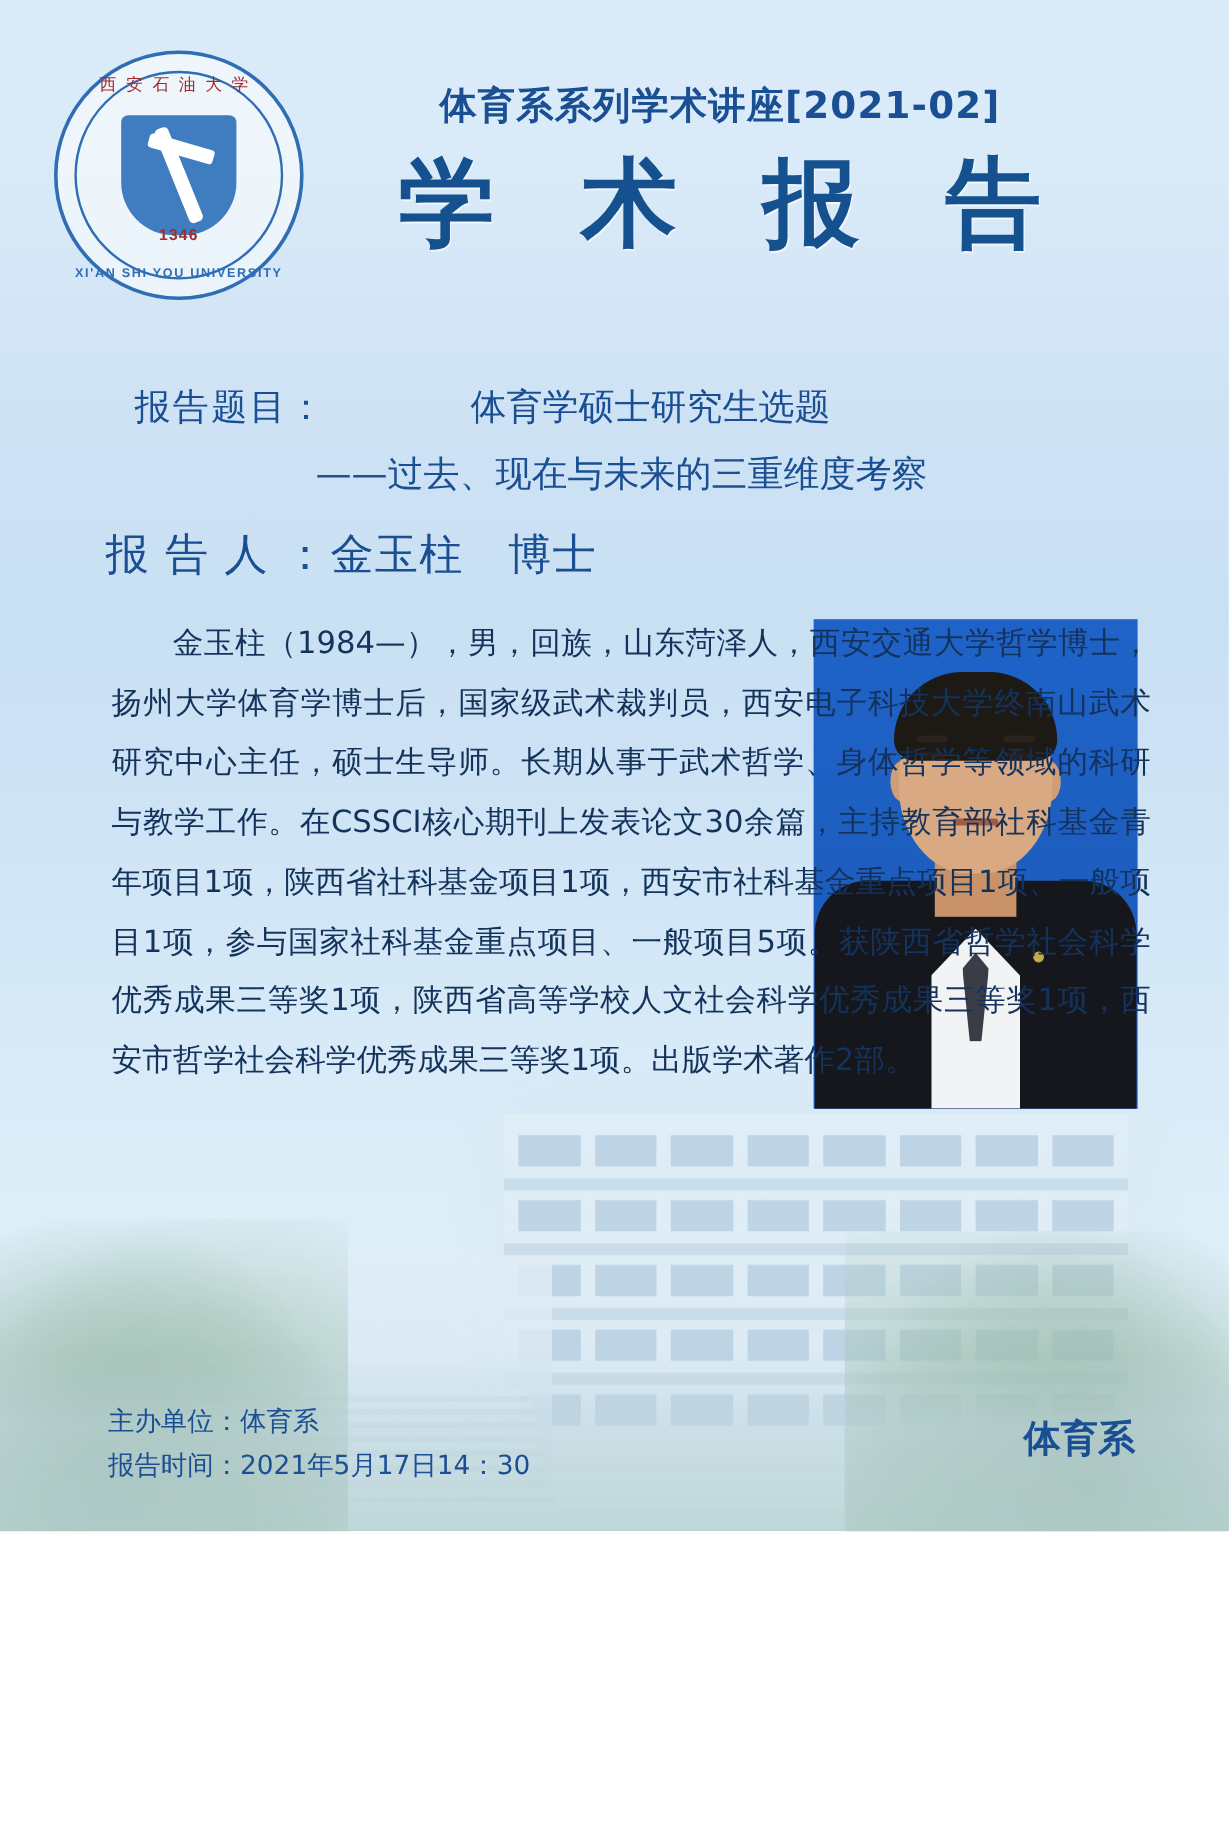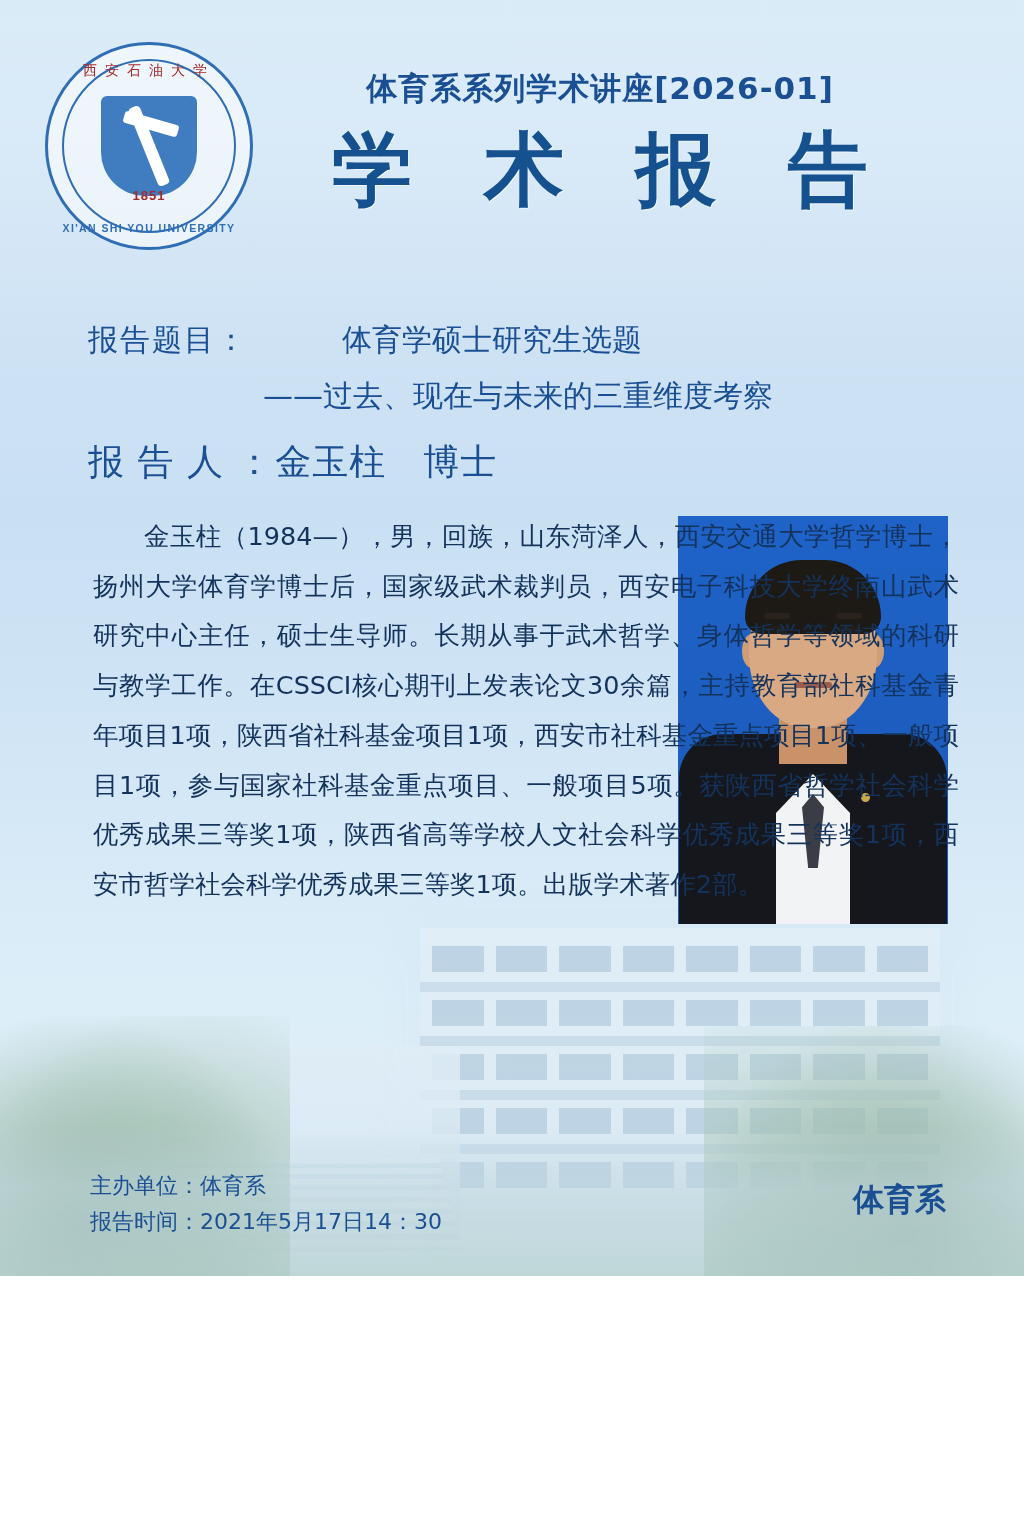--- a/index.html
+++ b/index.html
@@ -206,22 +206,22 @@
   .topic {
     position: absolute;
     left: 88px; top: 312px;
     width: 860px;
     color: #1a4f93;
     font-family: "DejaVu Sans", "Liberation Sans", sans-serif;
     font-size: 30px;
     line-height: 1.85;
   }
   .topic .row1 { display: flex; }
-  .topic .label { letter-spacing: 2px; white-space: nowrap; }
-  .topic .value { margin-left: 94px; }
+  .topic .label { letter-spacing: 2px; white-space: nowrap; margin-left: 24px; }
+  .topic .value { margin-left: 120px; }
   .topic .row2 { padding-left: 175px; }
   .speaker {
     position: absolute;
     left: 88px; top: 438px;
     color: #1a4f93;
     font-family: "DejaVu Sans", "Liberation Sans", sans-serif;
     font-size: 36px;
     letter-spacing: 1px;
   }
   .speaker .sp-name { margin-left: 2px; }
@@ -428,26 +428,26 @@
     <div class="trees-left"></div>
     <div class="trees-right"></div>
     <div class="ground"></div>
   </div>
 
   <div class="logo">
     <div class="ring-outer"></div>
     <div class="ring-inner"></div>
     <div class="cn-top">西安石油大学</div>
     <div class="shield"></div>
-    <div class="year">1851</div>
+    <div class="year">1346</div>
     <div class="en">XI'AN SHI YOU UNIVERSITY</div>
   </div>
 
   <div class="header">
-    <div class="series">体育系系列学术讲座[2026-01]</div>
+    <div class="series">体育系系列学术讲座[2021-02]</div>
     <div class="big-title">学 术 报 告</div>
   </div>
 
   <div class="topic">
     <div class="row1">
       <span class="label">报告题目：</span>
       <span class="value">体育学硕士研究生选题</span>
     </div>
     <div class="row2">——过去、现在与未来的三重维度考察</div>
   </div>

